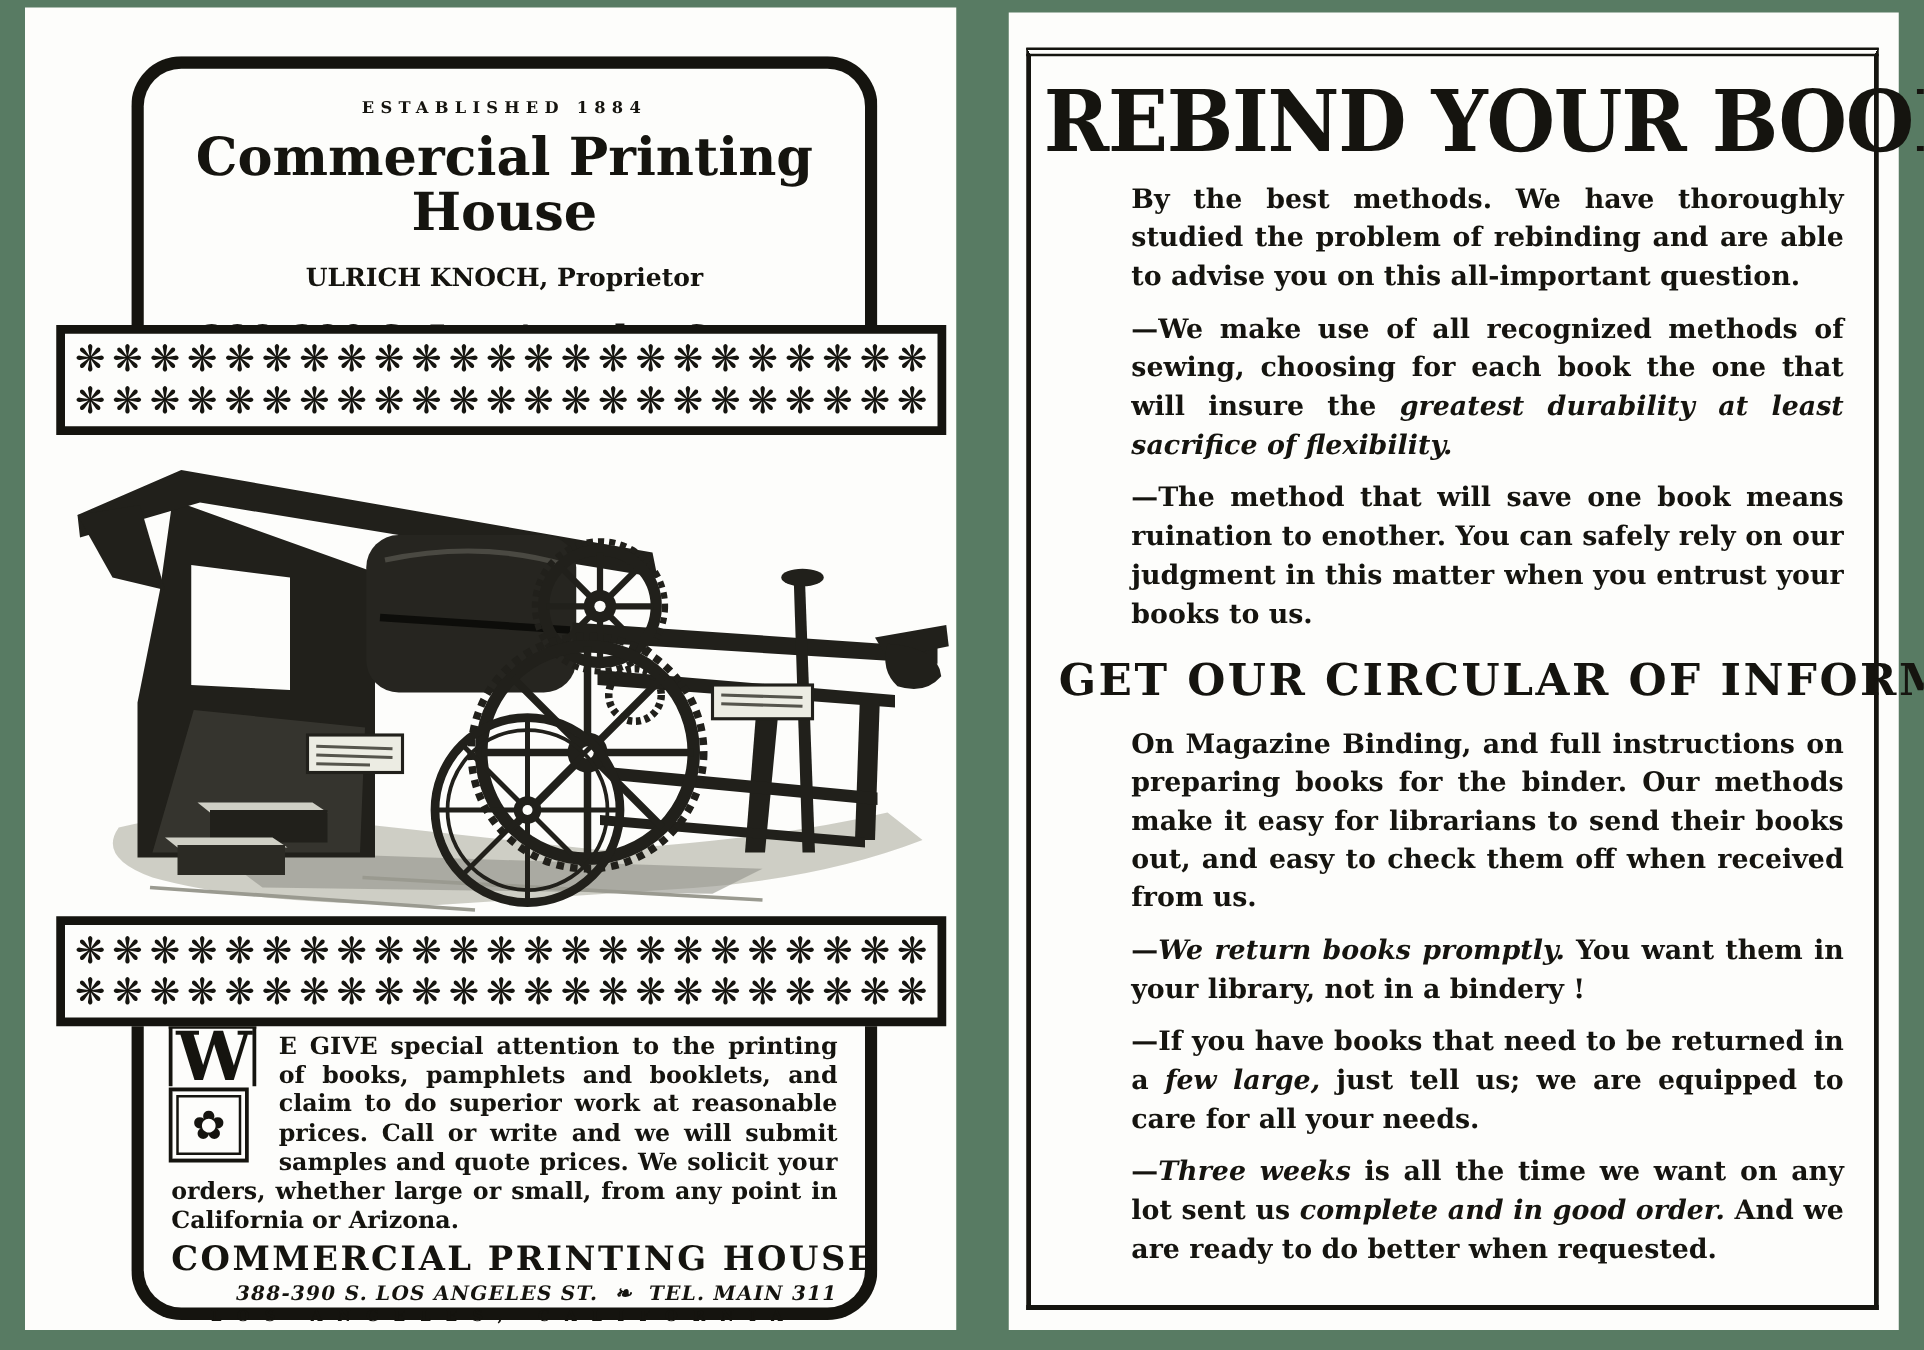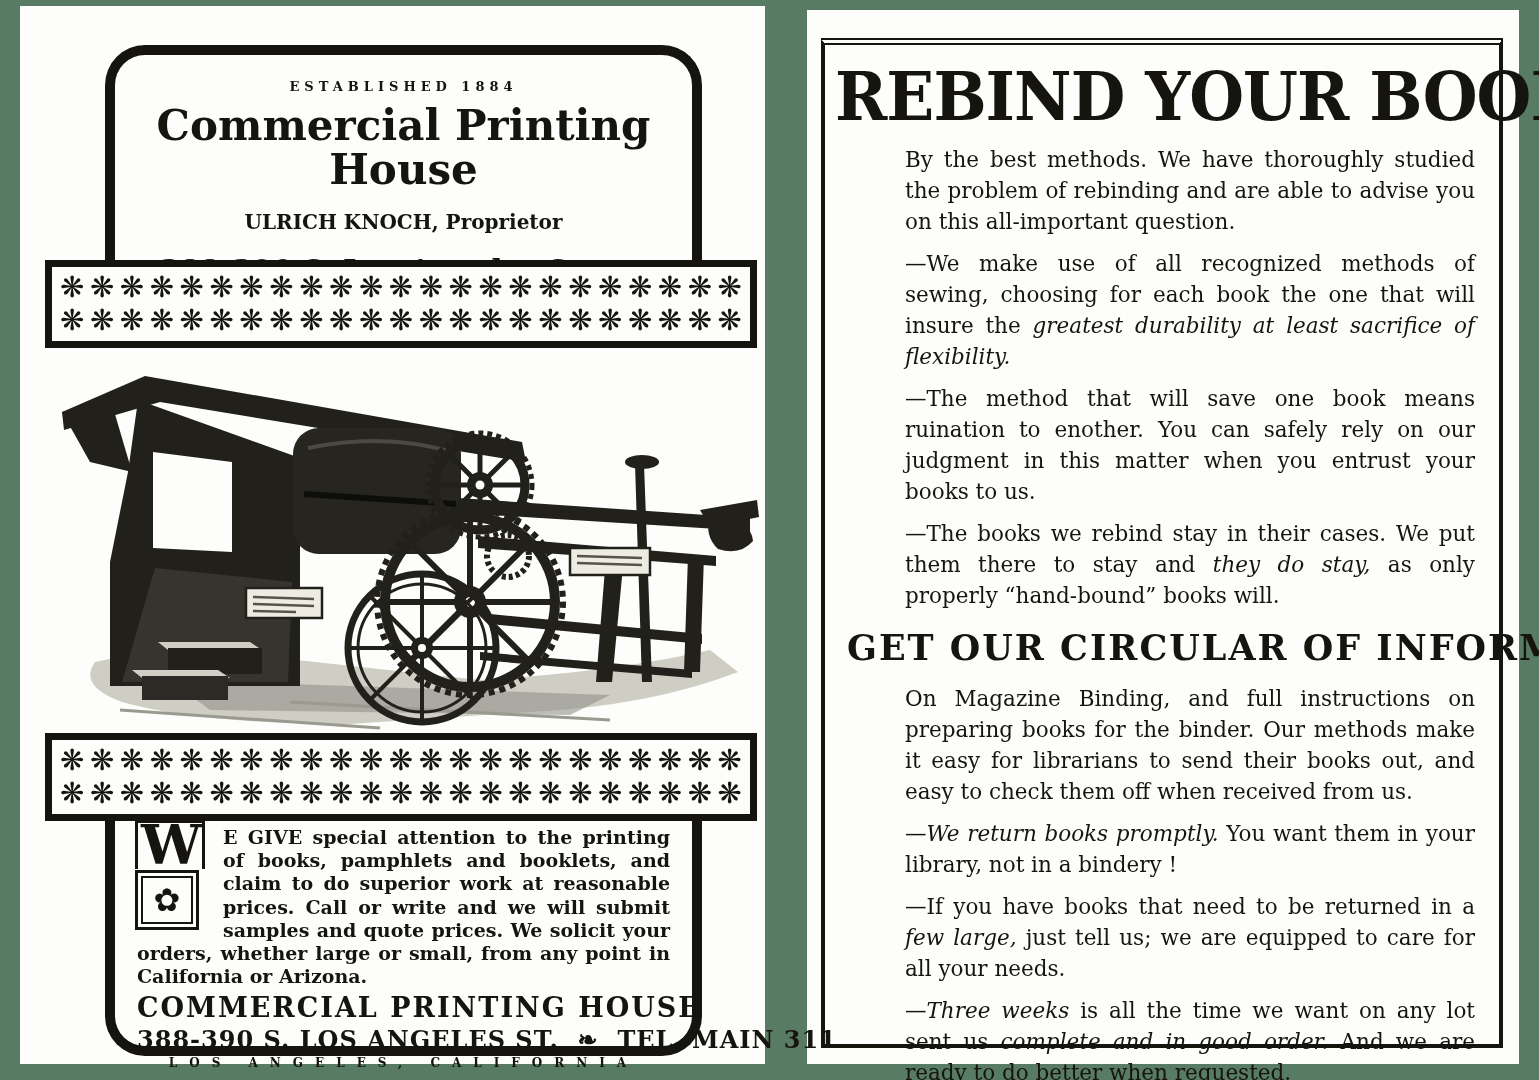--- a/index.html
+++ b/index.html
@@ -47,36 +47,36 @@
   .dropcap-wrap{float:left;width:76px;height:100px;position:relative;margin:2px 10px 0 0;}
   .dropcap-w{position:absolute;top:-10px;left:4px;font-size:54px;font-weight:bold;line-height:1;}
   .dropcap-w::after{content:"";position:absolute;left:-6px;top:2px;width:64px;height:46px;border:3px solid #15140f;border-bottom:none;z-index:-1;}
   .flower-box{
     position:absolute;left:-2px;top:42px;width:58px;height:54px;
     border:3px solid #15140f;box-shadow:inset 0 0 0 3px #fdfdfb, inset 0 0 0 5px #15140f;
     display:flex;align-items:center;justify-content:center;font-size:32px;
   }
   .lp-body{font-size:19px;font-weight:bold;line-height:1.22;text-align:justify;}
   .lp-footer-name{clear:both;margin-top:4px;font-size:27px;font-weight:bold;letter-spacing:2px;text-align:center;white-space:nowrap;}
-  .lp-footer-addr{margin-top:2px;font-size:24px;font-weight:bold;letter-spacing:1px;text-align:left;white-space:nowrap;}
+  .lp-footer-addr{margin-top:2px;font-size:16px;font-weight:bold;letter-spacing:1px;text-align:right;white-space:nowrap;font-style:italic;}
   .lp-footer-city{margin-top:2px;font-size:12px;font-weight:bold;letter-spacing:12px;text-align:center;white-space:nowrap;}
 
   
   .rp-border{
     position:absolute;left:14px;top:28px;width:682px;height:1010px;
     border:4px solid #15140f;border-top:7px double #15140f;
     box-sizing:border-box;padding-top:12px;
   }
   .rp-headline{
     text-align:center;font-size:63px;font-weight:bold;letter-spacing:-1px;
     line-height:1.05;transform:scaleY(1.08);transform-origin:top center;
     margin:4px 10px 18px 10px;white-space:nowrap;
   }
   .rp-paras{margin:0 24px 0 80px;}
-  .rp-paras p{font-size:21.5px;line-height:1.44;text-align:justify;margin:0 0 11px 0;}
+  .rp-paras p{font-size:21.5px;line-height:1.44;text-align:justify;margin:0 0 11px 0;font-weight:bold;}
   .rp-subheadline{
     margin:16px 10px 16px 22px;font-size:35px;font-weight:bold;letter-spacing:2px;white-space:nowrap;
   }
   i{font-style:italic;}
 </style>
 </head>
 <body>
 
 <div class="page" id="left-page">
 
@@ -294,21 +294,20 @@
 
 <div class="page" id="right-page">
   <div class="rp-border">
 
     <div class="rp-headline">REBIND YOUR BOOKS</div>
 
     <div class="rp-paras">
       <p><span>By the best methods.  We have thoroughly studied the problem of rebinding and are able to advise you on this all-important question.</span></p>
       <p><span>—We make use of all recognized methods of sewing, choosing for each book the one that will insure the </span><i>greatest durability at least sacrifice of flexibility.</i></p>
       <p><span>—The method that will save one book means ruination to enother.  You can safely rely on our judgment in this matter when you entrust your books to us.</span></p>
-      <p><span>—The books we rebind stay in their cases.   We put them there to stay and </span><i>they do stay,</i><span> as only properly “hand-bound” books will.</span></p>
     </div>
 
     <div class="rp-subheadline">GET OUR CIRCULAR OF INFORMATION</div>
 
     <div class="rp-paras">
       <p><span>On Magazine Binding, and full instructions on preparing books for the binder.   Our methods make it easy for librarians to send their books out, and easy to check them off when received from us.</span></p>
       <p><span>—</span><i>We return books promptly.</i><span>   You want them in your library, not in a bindery !</span></p>
       <p><span>—If you have books that need to be returned in a </span><i>few large,</i><span> just tell us; we are equipped to care for all your needs.</span></p>
       <p><span>—</span><i>Three weeks</i><span> is all the time we want on any lot sent us </span><i>complete and in good order.</i><span>   And we are ready to do better when requested.</span></p>
     </div>

